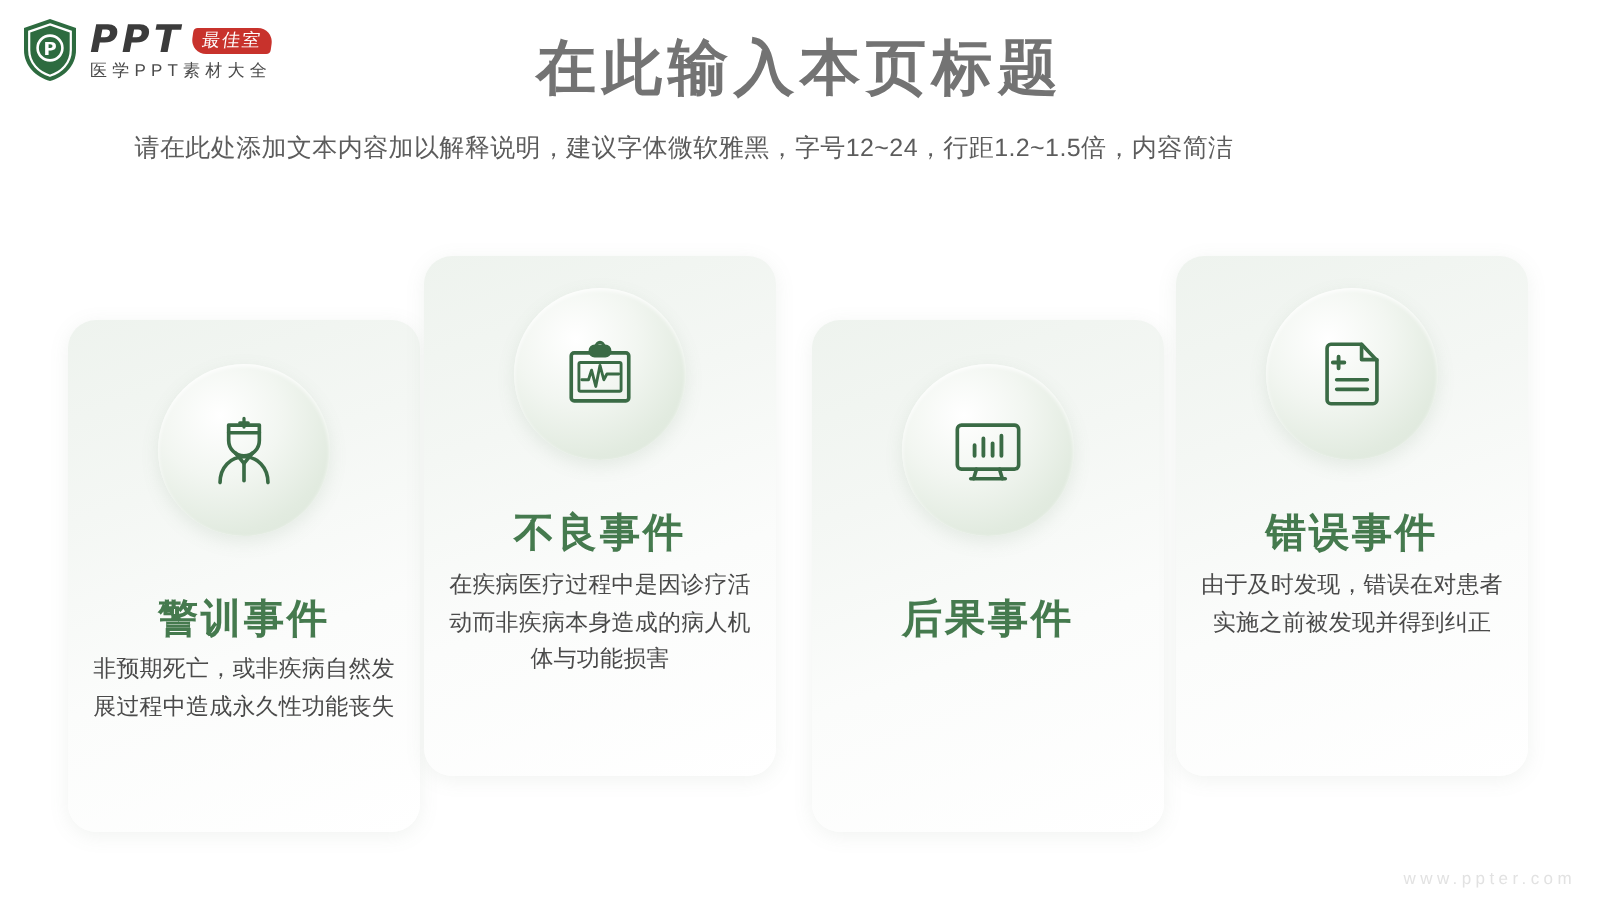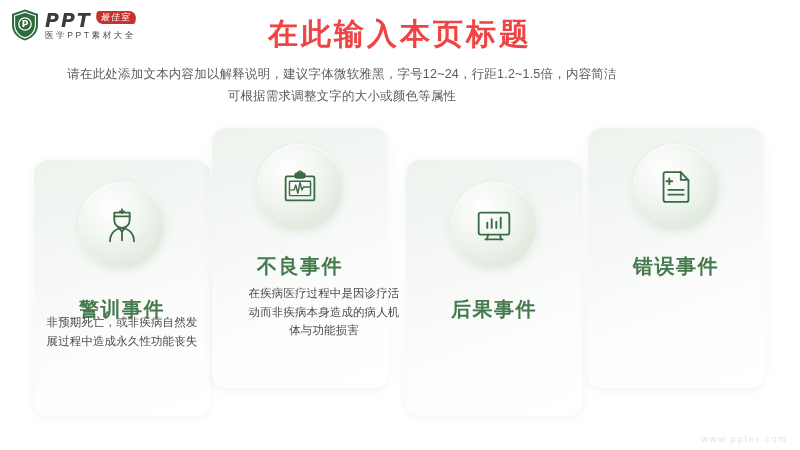--- a/index.html
+++ b/index.html
@@ -34,21 +34,21 @@
   }
   #logo .shield svg { display: block; }
   #logo .wordmark {
     display: flex;
     flex-direction: column;
     justify-content: center;
     line-height: 1;
   }
   #logo .row1 {
     display: flex;
-    align-items: flex-start;
+    align-items: center;
     gap: 4px;
   }
   #logo .ppt-text {
     font-size: 19px;
     font-weight: bold;
     color: #3b3b3b;
     letter-spacing: 2px;
     font-style: italic;
     font-family: "DejaVu Sans", sans-serif;
   }
@@ -72,21 +72,21 @@
 
   
   #page-title {
     position: absolute;
     left: 0;
     top: 14px;
     width: 800px;
     text-align: center;
     font-size: 30px;
     font-weight: bold;
-    color: #ef4444;
+    color: #737373;
     letter-spacing: 3px;
   }
   #subtitle {
     position: absolute;
     left: 0;
     top: 64px;
     width: 684px;
     text-align: center;
     font-size: 12.5px;
     color: #5c5c5c;
@@ -152,22 +152,22 @@
   .card-body {
     position: absolute;
     left: 9px;
     width: 158px;
     text-align: center;
     font-size: 11.5px;
     color: #4a4a4a;
     line-height: 1.62;
     letter-spacing: 0.1px;
   }
-  .card.lifted .card-body { top: 156px; margin-left: 24px; }
-  .card.lowered .card-body { top: 153px; }
+  .card.lifted .card-body { top: 156px; }
+  .card.lowered .card-body { top: 166px; }
 
   
   #watermark {
     position: absolute;
     right: 12px;
     bottom: 6px;
     font-size: 8.5px;
     color: #e2e2e2;
     letter-spacing: 2.2px;
   }
@@ -189,21 +189,20 @@
       <span class="ppt-text">PPT</span>
       <span class="badge">最佳室</span>
     </span>
     <span class="row2">医学PPT素材大全</span>
   </span>
 </div>
 
 <div id="page-title">在此输入本页标题</div>
 <div id="subtitle">
   <div>请在此处添加文本内容加以解释说明，建议字体微软雅黑，字号12~24，行距1.2~1.5倍，内容简洁</div>
-  <div>可根据需求调整文字的大小或颜色等属性</div>
 </div>
 
 <div id="cards">
 
   <div class="card c1 lowered">
     <div class="icon-disc">
       <svg width="46" height="46" viewBox="0 0 48 48" fill="none" stroke="#3a6b45" stroke-width="1.9" stroke-linecap="round" stroke-linejoin="round">
         <path d="M16 11 h16 v8 a8 8 0 0 1 -16 0 z"></path>
         <path d="M16 15 h16"></path>
         <path d="M24 7.5 v4.5 M21.8 9.8 h4.4" stroke-width="1.7"></path>
@@ -245,17 +244,18 @@
   <div class="card c4 lifted">
     <div class="icon-disc">
       <svg width="46" height="46" viewBox="0 0 48 48" fill="none" stroke="#3a6b45" stroke-width="1.9" stroke-linecap="round" stroke-linejoin="round">
         <path d="M11 10.5 a2 2 0 0 1 2 -2 h16 L37 17 v20.5 a2 2 0 0 1 -2 2 H13 a2 2 0 0 1 -2 -2 z"></path>
         <path d="M29 8.5 v8 h8"></path>
         <path d="M17 15 v6 M14 18 h6" stroke-width="2"></path>
         <path d="M16 27 h16 M16 32 h16" stroke-width="1.9"></path>
       </svg>
     </div>
     <div class="card-title">错误事件</div>
+    <div class="card-body">由于及时发现，错误在对患者实施之前被发现并得到纠正</div>
   </div>
 
 </div>
 
 <div id="watermark">www.ppter.com</div>
 
 </body></html>

